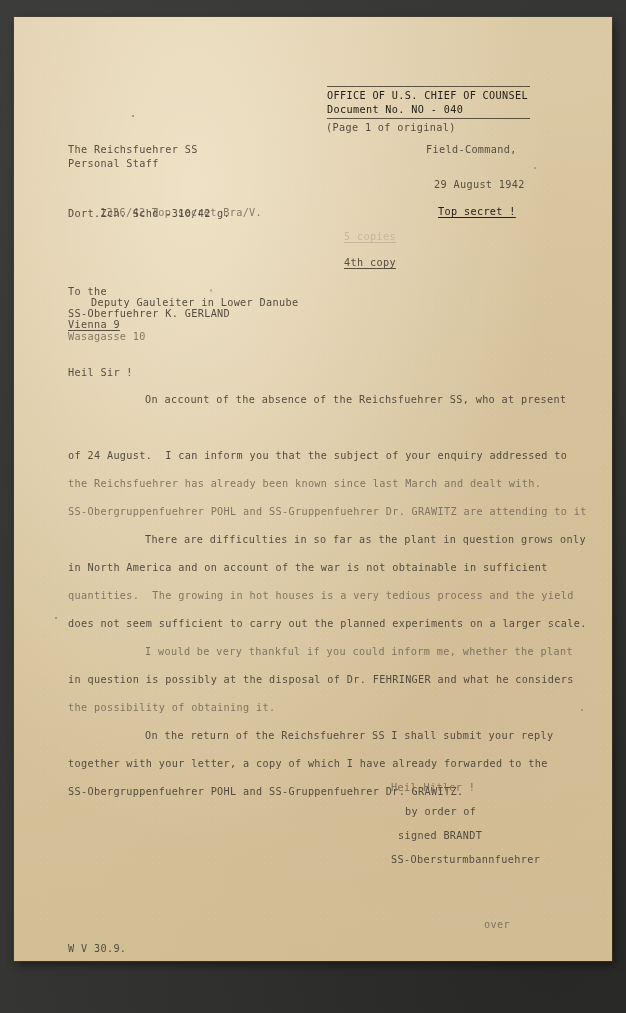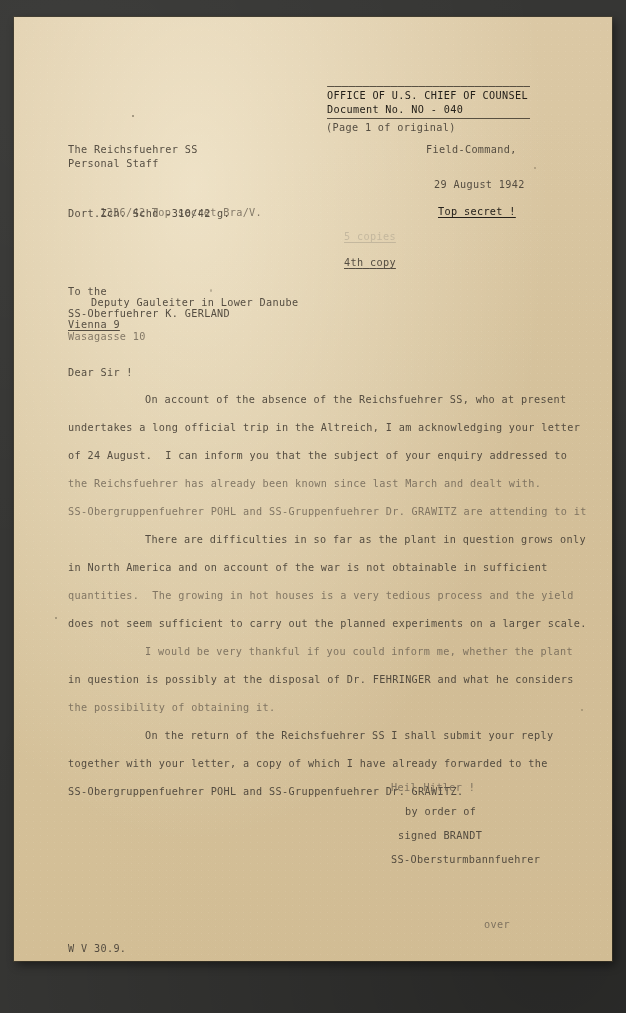--- a/index.html
+++ b/index.html
@@ -122,24 +122,23 @@
 
       <div class="ln ink-ghost u" style="left:330px; top:215px;">5 copies</div>
       <div class="ln ink-mid u" style="left:330px; top:241px;">4th copy</div>
 
       <div class="ln ink-mid" style="left:54px; top:270px;">To the</div>
       <div class="ln ink-mid" style="left:54px; top:281px;padding-left:23px;">Deputy Gauleiter in Lower Danube</div>
       <div class="ln ink-mid" style="left:54px; top:292px;">SS-Oberfuehrer K. GERLAND</div>
       <div class="ln ink-mid u" style="left:54px; top:303px;">Vienna 9</div>
       <div class="ln ink-light" style="left:54px; top:315px;">Wasagasse 10</div>
 
-      <div class="ln ink-mid" style="left:54px; top:351px;">Dear Sir !</div>
+      <div class="ln ink-mid" style="left:54px; top:351px;">Heil Sir !</div>
 
       <div class="ln ink-mid" style="left:131px; top:378px;">On account of the absence of the Reichsfuehrer SS, who at present</div>
-      <div class="ln ink-mid" style="left:54px;  top:406px;">undertakes a long official trip in the Altreich, I am acknowledging your letter</div>
       <div class="ln ink-mid" style="left:54px;  top:434px;">of 24 August.  I can inform you that the subject of your enquiry addressed to</div>
       <div class="ln ink-light" style="left:54px;  top:462px;">the Reichsfuehrer has already been known since last March and dealt with.</div>
       <div class="ln ink-light" style="left:54px;  top:490px;">SS-Obergruppenfuehrer POHL and SS-Gruppenfuehrer Dr. GRAWITZ are attending to it</div>
 
       <div class="ln ink-mid" style="left:131px; top:518px;">There are difficulties in so far as the plant in question grows only</div>
       <div class="ln ink-mid" style="left:54px;  top:546px;">in North America and on account of the war is not obtainable in sufficient</div>
       <div class="ln ink-light" style="left:54px;  top:574px;">quantities.  The growing in hot houses is a very tedious process and the yield</div>
       <div class="ln ink-mid" style="left:54px;  top:602px;">does not seem sufficient to carry out the planned experiments on a larger scale.</div>
 
       <div class="ln ink-light" style="left:131px; top:630px;">I would be very thankful if you could inform me, whether the plant</div>

